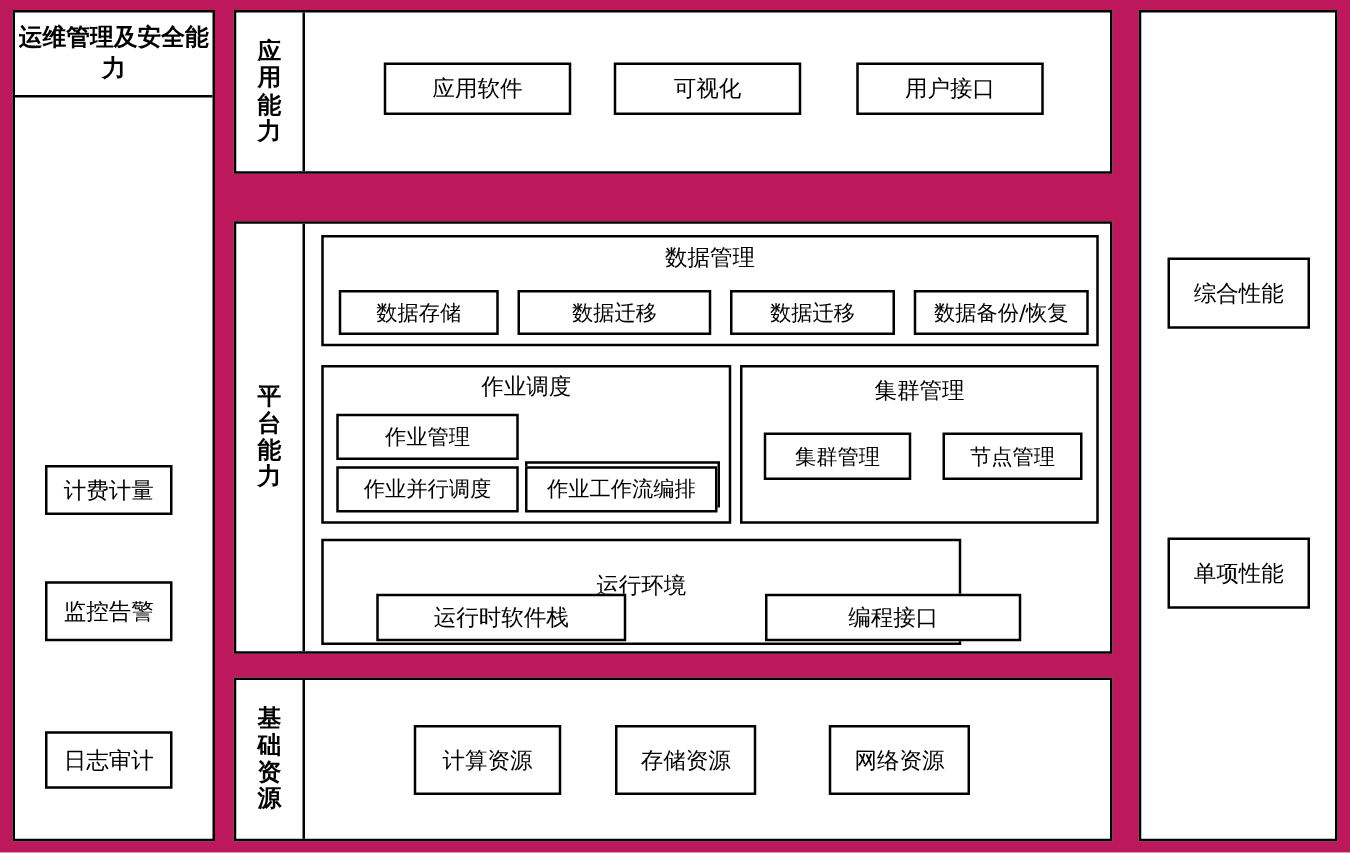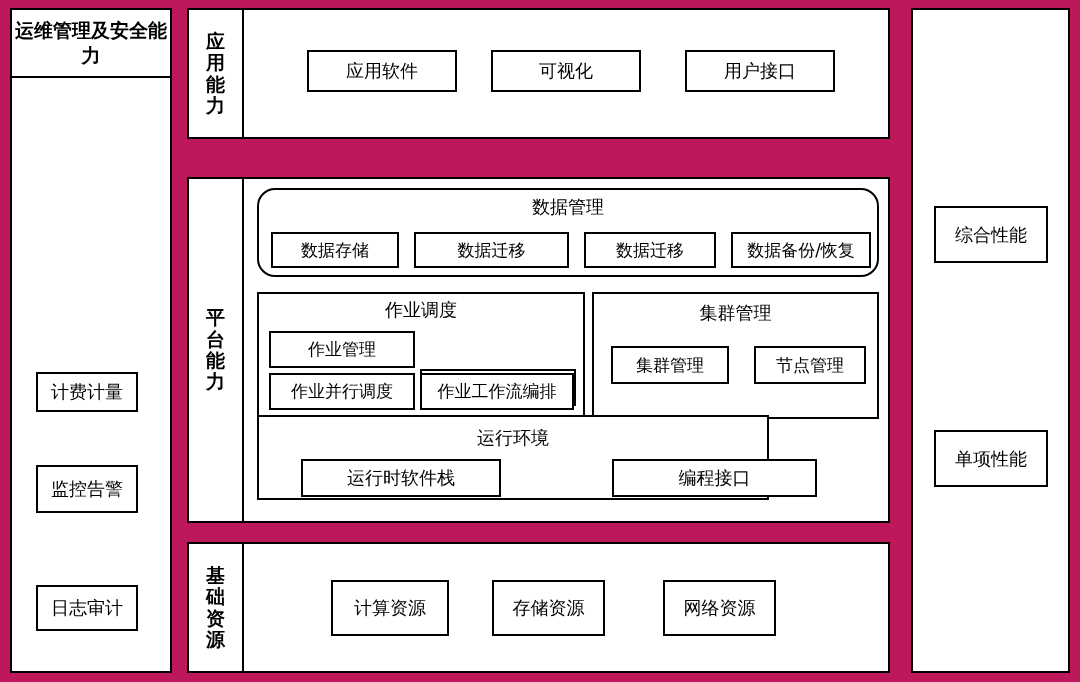--- a/index.html
+++ b/index.html
@@ -120,21 +120,21 @@
     <div class="abs box" style="left:496px; top:40px; width:150px; height:42px;">
       <span>用户接口</span>
     </div>
   </div>
 
   <div class="abs panel" style="left:187px; top:177px; width:703px; height:346px;">
     <div class="abs vlabel-col" style="left:0; top:0; width:55px; height:100%;">
       <span class="vlabel-text">平台能力</span>
     </div>
 
-    <div class="abs group" style="left:68px; top:9px; width:622px; height:89px; padding-top:8px;border-radius:18px;">
+    <div class="abs group" style="left:68px; top:9px; width:622px; height:89px; padding-top:8px;">
       <div class="group-title">数据管理</div>
       <div class="abs box small" style="left:12px; top:42px; width:128px; height:36px;">
         <span>数据存储</span>
       </div>
       <div class="abs box small" style="left:155px; top:42px; width:155px; height:36px;">
         <span>数据迁移</span>
       </div>
       <div class="abs box small" style="left:325px; top:42px; width:132px; height:36px;">
         <span>数据迁移</span>
       </div>
@@ -162,21 +162,21 @@
     <div class="abs group" style="left:403px; top:113px; width:287px; height:127px; padding-top:10px;">
       <div class="group-title">集群管理</div>
       <div class="abs box small" style="left:17px; top:52px; width:118px; height:38px;">
         <span>集群管理</span>
       </div>
       <div class="abs box small" style="left:160px; top:52px; width:112px; height:38px;">
         <span>节点管理</span>
       </div>
     </div>
 
-    <div class="abs group" style="left:68px; top:236px; width:512px; height:85px; padding-top:12px;">
+    <div class="abs group" style="left:68px; top:252px; width:512px; height:85px; padding-top:27px;">
       <div class="group-title">运行环境</div>
       <div class="abs box" style="left:42px; top:42px; width:200px; height:38px;">
         <span>运行时软件栈</span>
       </div>
       <div class="abs box" style="left:353px; top:42px; width:205px; height:38px;">
         <span>编程接口</span>
       </div>
     </div>
   </div>
 

